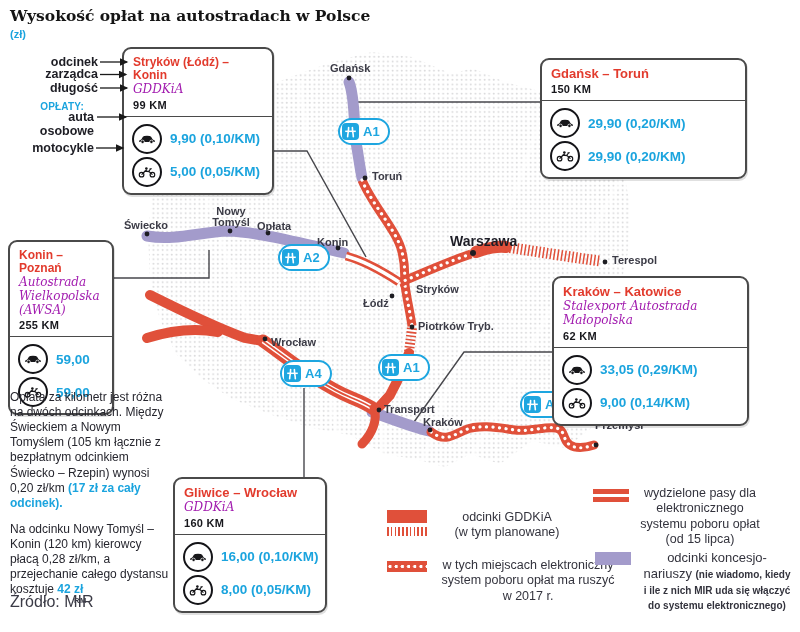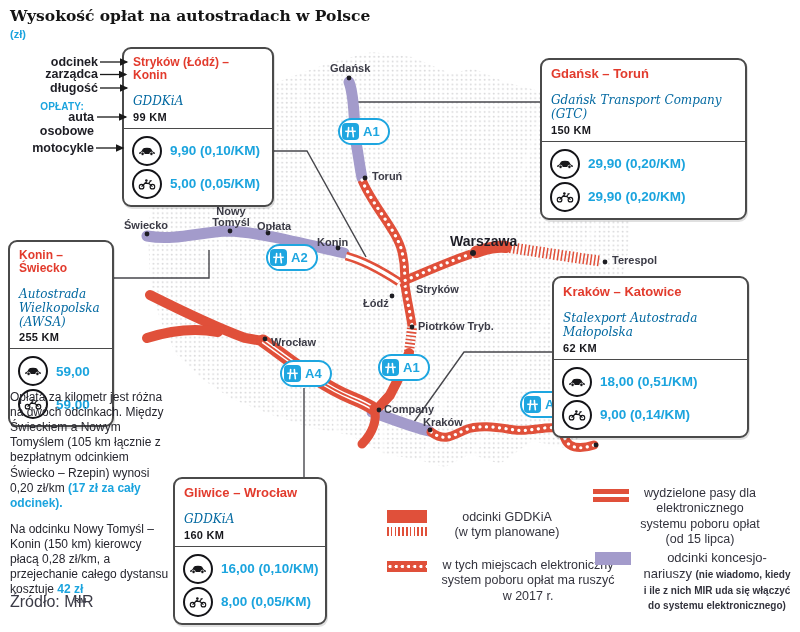--- a/index.html
+++ b/index.html
@@ -10,21 +10,21 @@
   
   .title{left:10px;top:6px;font-family:"DejaVu Serif",serif;font-weight:bold;font-size:15.5px;color:#141414;}
   .unit{left:10px;top:28px;color:#1ba4de;font-weight:bold;font-size:11px;}
   
   .flabel{width:78px;text-align:right;font-weight:bold;font-size:12.5px;color:#1d1d24;}
   .flabel.blue{color:#1ba4de;font-size:10px;letter-spacing:.2px;}
   
   .infobox{position:absolute;background:#fff;border:2px solid #4a4a4a;border-radius:9px;box-shadow:1px 2px 0 rgba(0,0,0,.12);z-index:6;}
   .bx-head{padding:7px 9px 5px 9px;border-bottom:1.7px solid #4a4a4a;}
   .bx-name{color:#e23b2d;font-weight:bold;font-size:13px;line-height:1.08;}
-  .bx-op{font-family:"DejaVu Serif",serif;font-style:italic;font-size:12px;line-height:1.15;color:#0369a1;margin-top:13px;}
+  .bx-op{font-family:"DejaVu Serif",serif;font-style:italic;font-size:12px;line-height:1.15;color:#a21caf;margin-top:1px;}
   .bx-len{font-weight:bold;font-size:11px;letter-spacing:.3px;color:#17171c;margin-top:2px;}
   .bx-rates{padding:4px 8px 6px 8px;}
   .rate-row{display:flex;align-items:center;margin-top:3px;}
   .vehicle{width:26px;height:26px;border:2.6px solid #141418;border-radius:50%;display:flex;align-items:center;justify-content:center;flex:none;background:#fff;}
   .vehicle svg{width:18px;height:12px;}
   .rate{color:#1ba4de;font-weight:bold;font-size:13.5px;margin-left:8px;white-space:nowrap;}
   
   .badge{position:absolute;display:flex;align-items:center;background:#fff;border:2.5px solid #1ea6e0;border-radius:14px;height:21px;padding:1px 8px 1px 2px;z-index:5;}
   .badge .sign{width:17px;height:17px;background:#1ea6e0;border-radius:4px;flex:none;}
   .badge .lbl{color:#1ea6e0;font-weight:bold;font-size:13px;margin-left:4px;}
@@ -177,33 +177,33 @@
   <div class="city capital" style="left:450px;top:233px">Warszawa</div>
   <div class="city" style="left:612px;top:254px">Terespol</div>
   <div class="city" style="left:124px;top:219px">Świecko</div>
   <div class="city wrap" style="left:205px;top:206px;width:52px">Nowy Tomyśl</div>
   <div class="city" style="left:257px;top:220px">Opłata</div>
   <div class="city" style="left:317px;top:236px">Konin</div>
   <div class="city" style="left:363px;top:297px">Łódź</div>
   <div class="city" style="left:416px;top:283px">Stryków</div>
   <div class="city" style="left:418px;top:320px">Piotrków Tryb.</div>
   <div class="city" style="left:271px;top:336px">Wrocław</div>
-  <div class="city" style="left:384px;top:403px">Company</div>
+  <div class="city" style="left:384px;top:403px">Transport</div>
   <div class="city" style="left:423px;top:416px">Kraków</div>
   <div class="city" style="left:595px;top:419px">Przemyśl</div>
 
   <div class="badge" style="left:338px;top:118px">
     <span class="sign">
         <svg viewBox="0 0 18 18" width="17" height="17">
           <use href="#ic-motorway"></use>
         </svg>
       </span>
     <span class="lbl">A1</span>
   </div>
-  <div class="badge" style="left:266px;top:244px">
+  <div class="badge" style="left:278px;top:244px">
     <span class="sign">
         <svg viewBox="0 0 18 18" width="17" height="17">
           <use href="#ic-motorway"></use>
         </svg>
       </span>
     <span class="lbl">A2</span>
   </div>
   <div class="badge" style="left:378px;top:354px">
     <span class="sign">
         <svg viewBox="0 0 18 18" width="17" height="17">
@@ -251,21 +251,20 @@
             </svg>
           </span>
         <span class="rate">5,00 (0,05/KM)</span>
       </div>
     </div>
   </div>
 
   <div class="infobox" style="left:540px;top:58px;width:203px">
     <div class="bx-head">
       <div class="bx-name">Gdańsk – Toruń</div>
-      <div class="bx-op">Gdańsk Transport Company (GTC)</div>
       <div class="bx-len">150 KM</div>
     </div>
     <div class="bx-rates">
       <div class="rate-row">
         <span class="vehicle">
             <svg viewBox="0 0 22 13">
               <use href="#ic-car"></use>
             </svg>
           </span>
         <span class="rate">29,90 (0,20/KM)</span>
@@ -276,21 +275,21 @@
               <use href="#ic-moto"></use>
             </svg>
           </span>
         <span class="rate">29,90 (0,20/KM)</span>
       </div>
     </div>
   </div>
 
   <div class="infobox" style="left:8px;top:240px;width:102px">
     <div class="bx-head">
-      <div class="bx-name" style="font-size:12px">Konin – Świecko</div>
+      <div class="bx-name" style="font-size:12px">Konin – Poznań</div>
       <div class="bx-op">Autostrada Wielkopolska (AWSA)</div>
       <div class="bx-len">255 KM</div>
     </div>
     <div class="bx-rates">
       <div class="rate-row">
         <span class="vehicle">
             <svg viewBox="0 0 22 13">
               <use href="#ic-car"></use>
             </svg>
           </span>
@@ -313,21 +312,21 @@
       <div class="bx-op">Stalexport Autostrada Małopolska</div>
       <div class="bx-len">62 KM</div>
     </div>
     <div class="bx-rates">
       <div class="rate-row">
         <span class="vehicle">
             <svg viewBox="0 0 22 13">
               <use href="#ic-car"></use>
             </svg>
           </span>
-        <span class="rate">18,00 (0,51/KM)</span>
+        <span class="rate">33,05 (0,29/KM)</span>
       </div>
       <div class="rate-row">
         <span class="vehicle">
             <svg viewBox="0 0 22 15">
               <use href="#ic-moto"></use>
             </svg>
           </span>
         <span class="rate">9,00 (0,14/KM)</span>
       </div>
     </div>
@@ -364,21 +363,21 @@
       <path d="M100,62 L127,62" marker-end="url(#arr)"></path>
       <path d="M100,74.5 L126,74.5" marker-end="url(#arr)"></path>
       <path d="M100,88 L127,88" marker-end="url(#arr)"></path>
       <path d="M97,117 L126,117" marker-end="url(#arr)"></path>
       <path d="M96,148 L123,148" marker-end="url(#arr)"></path>
     </g>
   </svg>
 
   <div class="abs notes" style="z-index:7">
     <p><span>Opłata za kilometr jest różna na dwóch odcinkach. Między Świeckiem a Nowym Tomyślem (105 km łącznie z bezpłatnym odcinkiem Świecko – Rzepin) wynosi 0,20 zł/km </span><span class="hl">(17 zł za cały odcinek).</span></p>
-    <p><span>Na odcinku Nowy Tomyśl – Konin (150 km) kierowcy płacą 0,28 zł/km, a przejechanie całego dystansu kosztuje </span><span class="hl">42 zł</span></p>
+    <p><span>Na odcinku Nowy Tomyśl – Konin (120 km) kierowcy płacą 0,28 zł/km, a przejechanie całego dystansu kosztuje </span><span class="hl">42 zł</span></p>
   </div>
   <div class="abs source" style="z-index:7">Źródło: MIR</div>
   <div class="abs credit" style="z-index:7">RM</div>
 
   <div class="leg" style="left:387px;top:510px">
     <div>
       <div class="sw sw-solid"></div>
       <div class="sw sw-hatch"></div>
     </div>
     <div class="txt" style="width:140px">

